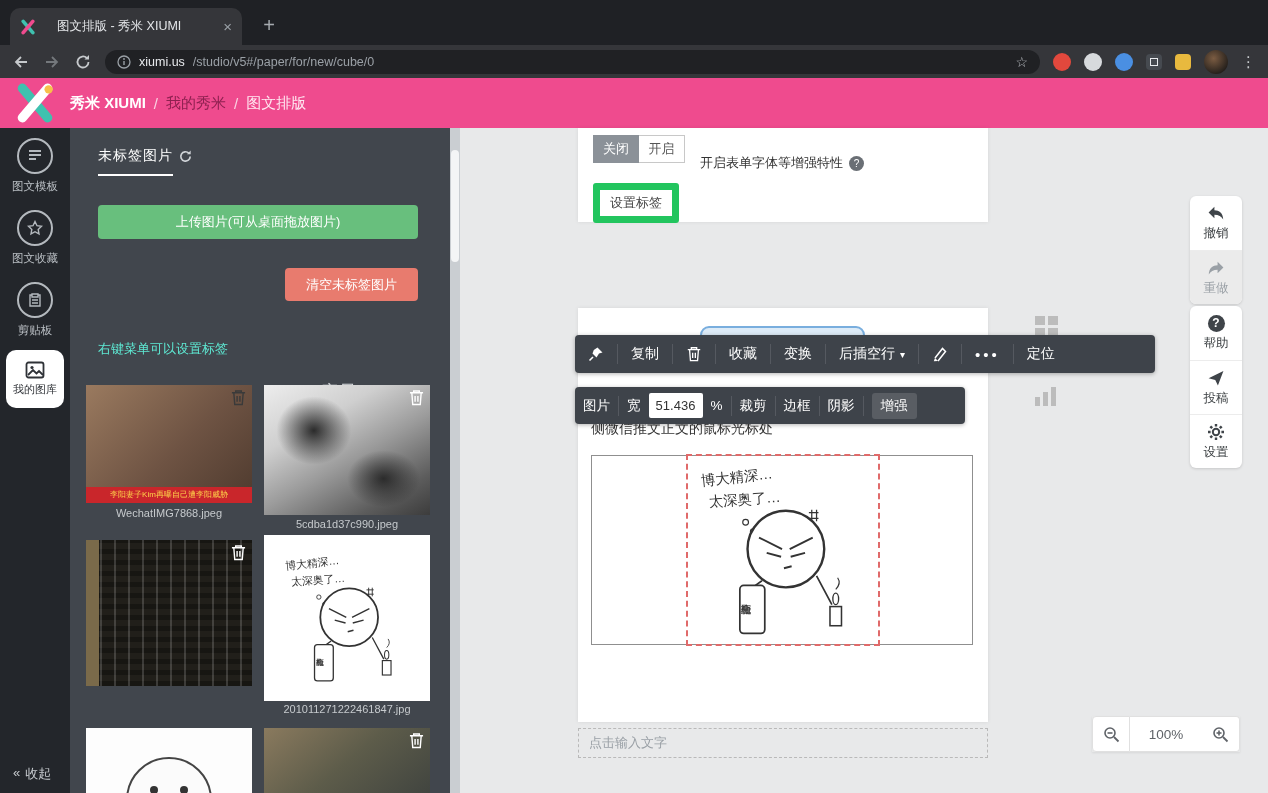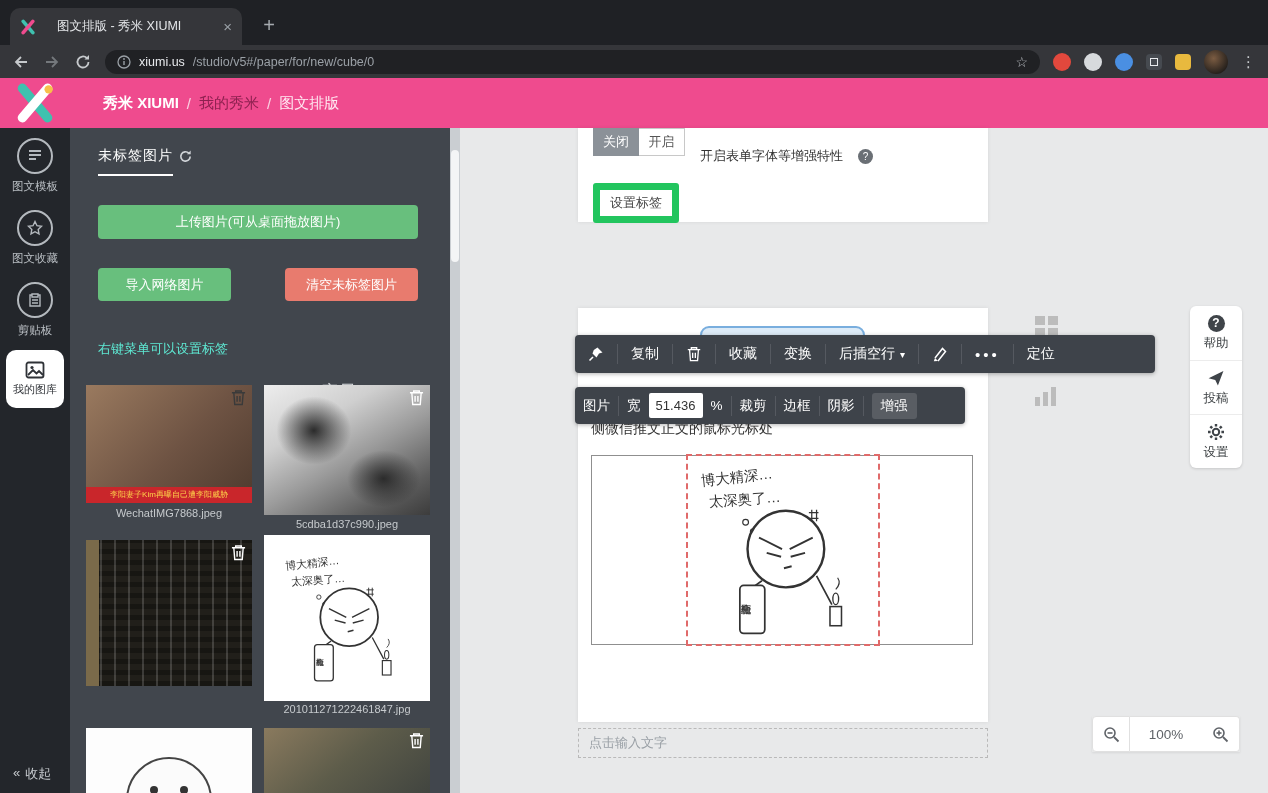--- a/index.html
+++ b/index.html
@@ -31,21 +31,21 @@
   .ext-dark { width:16px; height:16px; border-radius:4px; background:#464a50; flex:none;
               display:flex; align-items:center; justify-content:center; }
   .ext-dark i { display:block; width:8px; height:8px; border:1.5px solid #e8eaed; }
   .ext-gold { width:16px; height:16px; border-radius:4px; background:#e8b93e; flex:none; }
   .chrome-avatar { width:24px; height:24px; border-radius:50%; flex:none;
               background:radial-gradient(circle at 40% 35%, #7b5c42, #241f1b 75%); }
   .kebab { color:#c6c9cc; font-size:15px; flex:none; }
 
   
   .app-header { position:absolute; left:0; top:78px; width:100%; height:50px; background:#ef4b8e;
-                display:flex; align-items:center; padding:0 14px;gap:33px; }
+                display:flex; align-items:center; padding:0 14px; }
   .logo { width:42px; height:42px; flex:none; }
   .crumbs { margin-left:14px; font-size:15px; display:flex; gap:8px; align-items:center; white-space:nowrap; }
   .crumb-brand { color:#fff; font-weight:bold; }
   .crumb-sep { color:rgba(255,255,255,0.75); }
   .crumb-mine { color:#8e2150; }
   .crumb-cur { color:#ffe9f2; }
   .header-icons { position:absolute; left:650px; top:83px; display:flex; gap:18px; }
   .hicon { width:40px; height:40px; border:2px solid rgba(255,255,255,0.5); border-radius:50%;
            color:rgba(255,255,255,0.72); display:flex; align-items:center; justify-content:center; }
   .header-right { margin-left:auto; display:flex; align-items:center; gap:14px; }
@@ -105,27 +105,27 @@
         background:linear-gradient(140deg,#8a7a5e 0%,#5d5c4a 40%,#32383a 100%); }
   .n1 { left:16px; top:379px; } .n2 { left:194px; top:390px; }
   .n3 { left:16px; top:560px; } .n4 { left:194px; top:575px; }
   .panel-scroll { position:absolute; left:450px; top:128px; width:10px; height:665px; background:#caced2; }
   .panel-thumbbar { position:absolute; left:1px; top:22px; width:8px; height:112px; background:#f4f5f6; border-radius:4px; }
 
   
   .main { position:absolute; left:460px; top:128px; width:808px; height:665px; }
   .paper1 { position:absolute; left:118px; top:0; width:410px; height:94px; background:#fff;
             box-shadow:0 0 4px rgba(0,0,0,0.08); }
-  .toggle-group { position:absolute; left:15px; top:0; display:flex;justify-content:flex-end; }
+  .toggle-group { position:absolute; left:15px; top:7px; display:flex;justify-content:flex-end; }
   .tg-off { width:46px; height:28px; background:#8b9198; border:1px solid #8b9198; color:#fff;
             font-size:13px; display:flex; align-items:center; justify-content:center; }
   .tg-on { width:46px; height:28px; background:#fff; border:1px solid #c8c8c8; border-left:none;
            color:#555; font-size:13px; display:flex; align-items:center; justify-content:center; }
-  .toggle-hint { position:absolute; left:122px; top:19px; font-size:13px; color:#333;
-                 display:flex; gap:15px; align-items:center; white-space:nowrap; }
+  .toggle-hint { position:absolute; left:122px; top:26px; font-size:13px; color:#333;
+                 display:flex; gap:6px; align-items:center; white-space:nowrap; }
   .help-dot { display:inline-flex; width:15px; height:15px; border-radius:50%; background:#6a6f75;
               color:#fff; font-size:10px; align-items:center; justify-content:center; }
   .settag-btn { position:absolute; left:15px; top:55px; background:#fff; border:7px solid #22c55e;
                 border-radius:3px; font-size:13px; color:#444; padding:4px 10px; }
   .paper2 { position:absolute; left:118px; top:180px; width:410px; height:414px; background:#fff;
             box-shadow:0 0 4px rgba(0,0,0,0.08); z-index:1; }
   .caption { position:absolute; left:13px; top:112px; font-size:14px; color:#333; white-space:nowrap; }
   .img-frame { position:absolute; left:13px; top:147px; width:382px; height:190px; border:1px solid #8f8f8f; }
   .selection { position:absolute; left:108px; top:146px; width:194px; height:192px;
                border:2px dashed #e06a6a; display:flex; align-items:center; justify-content:center; z-index:2; }
@@ -313,21 +313,20 @@
     </div>
   </div>
 
   <div class="panel">
     <div class="panel-tab">未标签图片</div>
     <svg class="refresh" viewBox="0 0 16 16">
       <path d="M13 8 a5 5 0 1 1-1.5-3.6" fill="none" stroke="currentColor" stroke-width="1.8"></path>
       <polygon points="13.5,1.5 13.5,5.5 9.5,5.5" fill="currentColor"></polygon>
     </svg>
     <button class="btn-upload">上传图片(可从桌面拖放图片)</button>
-    <button class="btn-import">导入网络图片</button>
     <button class="btn-clear">清空未标签图片</button>
     <div class="panel-hint">右键菜单可以设置标签</div>
     <div class="panel-cap">容量：60/80</div>
 
     <div class="thumb t1">
       <div class="t1-banner">李阳妻子Kim再曝自己遭李阳威胁</div>
       <svg class="trash dark" viewBox="0 0 16 18">
         <path d="M1 4 h14 M5 4 V2 h6 v2 M3 4 l1 12.5 h8 L13 4 M6.5 7.5 v6 M9.5 7.5 v6" fill="none" stroke="currentColor" stroke-width="1.5"></path>
       </svg>
     </div>
@@ -487,20 +486,36 @@
         <i></i>
       </div>
     <div class="bars-icon">
       <i style="height:9px"></i>
         <i style="height:14px"></i>
         <i style="height:19px"></i>
     </div>
 
     <div class="text-placeholder">点击输入文字</div>
 
+    <div class="rt-group g1">
+      <div class="rt-cell">
+        <svg class="rt-ic" viewBox="0 0 17 16">
+          <path d="M7 2 L1.5 7.5 L7 13 V9.7 C11 9.7 13.7 11.2 15.3 14.2 C15.3 8 11.5 5.3 7 5.3 Z" fill="currentColor"></path>
+        </svg>
+        <span>撤销</span>
+      </div>
+      <div class="rt-cell disabled">
+        <svg class="rt-ic" viewBox="0 0 17 16">
+          <g transform="translate(17,0) scale(-1,1)">
+            <path d="M7 2 L1.5 7.5 L7 13 V9.7 C11 9.7 13.7 11.2 15.3 14.2 C15.3 8 11.5 5.3 7 5.3 Z" fill="currentColor"></path>
+          </g>
+        </svg>
+        <span>重做</span>
+      </div>
+    </div>
     <div class="rt-group g2">
       <div class="rt-cell">
         <span class="q-dot">?</span>
         <span>帮助</span>
       </div>
       <div class="rt-cell">
         <svg class="rt-ic" viewBox="0 0 17 17">
           <path d="M1.5 8.8 L15.5 2 L10.3 15.5 L7.8 10.3 Z" fill="currentColor"></path>
         </svg>
         <span>投稿</span>

